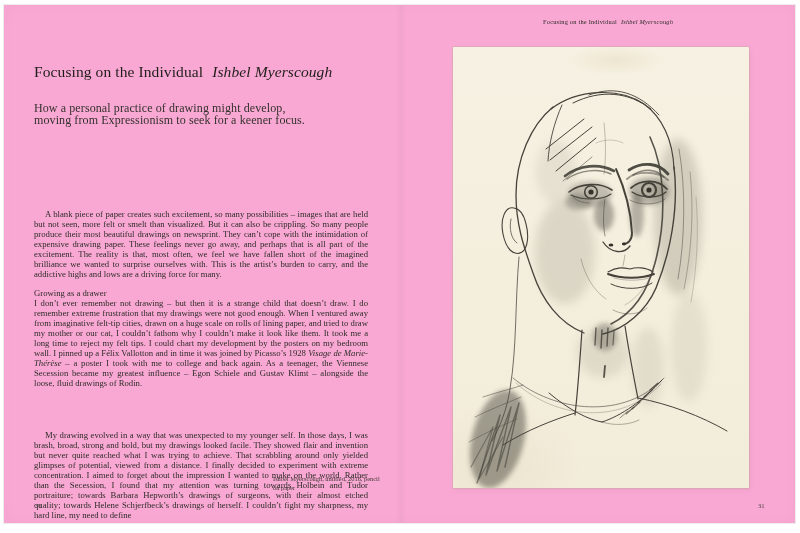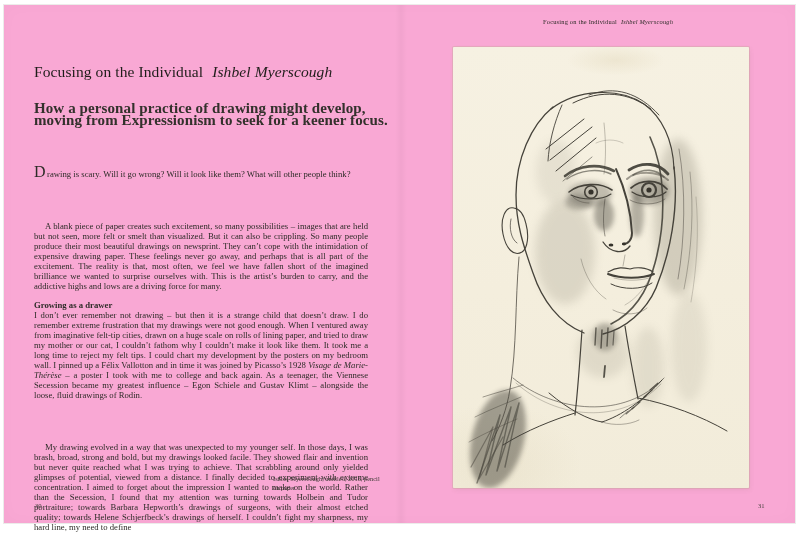--- a/index.html
+++ b/index.html
@@ -27,35 +27,35 @@
   .running-header .rh-author { font-style:italic; margin-left:4px; }
 
   
   .article-title {
     position:absolute; left:30px; top:58px;
     font-size:15.5px; color:#1f1d1a; letter-spacing:0.1px; white-space:nowrap;
   }
   .article-title .t-author { font-style:italic; margin-left:9px; }
   .standfirst {
     position:absolute; left:30px; top:97px;
-    font-size:15px; font-weight:700; line-height:12px;
+    font-size:12px; font-weight:400; line-height:12px;
     color:#33312c; white-space:pre-line; letter-spacing:0.1px;
   }
   .body-text {
     position:absolute; left:30px; top:162px; width:334px;
     font-size:8.7px; line-height:10px; color:#2e2c28;
     text-align:justify;
   }
   .body-text p { margin:0; }
   .body-text p.indent { text-indent:11px;margin-top:42px; }
   .dropcap {
     font-size:16px; line-height:10px; letter-spacing:0.5px;
     padding-right:1px;
   }
-  .section-heading { font-weight:700; margin-top:9px !important; }
+  .section-heading { font-weight:400; margin-top:9px !important; }
   .it { font-style:italic; }
 
   .caption {
     position:absolute; left:269px; top:470px; width:114px;
     font-size:6.4px; line-height:8.6px; color:#3a3832;
   }
   .pagenum { position:absolute; font-size:6.6px; color:#45433e; }
   .pagenum-left  { left:31px;  top:497px; }
   .pagenum-right { left:754px; top:497px; }
 
@@ -83,21 +83,20 @@
     </div>
 
     <div class="article-title">
       <span>Focusing on the Individual</span><span class="t-author">Ishbel Myerscough</span>
     </div>
 
     <div class="standfirst">How a personal practice of drawing might develop,
 moving from Expressionism to seek for a keener focus.</div>
 
     <div class="body-text">
-      <p><span class="dropcap">D</span><span>rawing is scary. Will it go wrong? Will it look like them? What will other people think?</span></p>
       <p class="indent">A blank piece of paper creates such excitement, so many possibilities – images that are held but not seen, more felt or smelt than visualized. But it can also be crippling. So many people produce their most beautiful drawings on newsprint. They can’t cope with the intimidation of expensive drawing paper. These feelings never go away, and perhaps that is all part of the excitement. The reality is that, most often, we feel we have fallen short of the imagined brilliance we wanted to surprise ourselves with. This is the artist’s burden to carry, and the addictive highs and lows are a driving force for many.</p>
       <p class="section-heading">Growing as a drawer</p>
       <p><span>I don’t ever remember not drawing – but then it is a strange child that doesn’t draw. I do remember extreme frustration that my drawings were not good enough. When I ventured away from imaginative felt-tip cities, drawn on a huge scale on rolls of lining paper, and tried to draw my mother or our cat, I couldn’t fathom why I couldn’t make it look like them. It took me a long time to reject my felt tips. I could chart my development by the posters on my bedroom wall. I pinned up a Félix Vallotton and in time it was joined by Picasso’s 1928 </span><span class="it">Visage de Marie-Thérèse</span><span> – a poster I took with me to college and back again. As a teenager, the Viennese Secession became my greatest influence – Egon Schiele and Gustav Klimt – alongside the loose, fluid drawings of Rodin.</span></p>
       <p class="indent">My drawing evolved in a way that was unexpected to my younger self. In those days, I was brash, broad, strong and bold, but my drawings looked facile. They showed flair and invention but never quite reached what I was trying to achieve. That scrabbling around only yielded glimpses of potential, viewed from a distance. I finally decided to experiment with extreme concentration. I aimed to forget about the impression I wanted to make on the world. Rather than the Secession, I found that my attention was turning towards Holbein and Tudor portraiture; towards Barbara Hepworth’s drawings of surgeons, with their almost etched quality; towards Helene Schjerfbeck’s drawings of herself. I couldn’t fight my sharpness, my hard line, my need to define</p>
     </div>
 
     <div class="caption">Ishbel Myerscough, untitled, 2016, pencil on paper</div>
 
     <div class="pagenum pagenum-left">30</div>
     <div class="pagenum pagenum-right">31</div>

